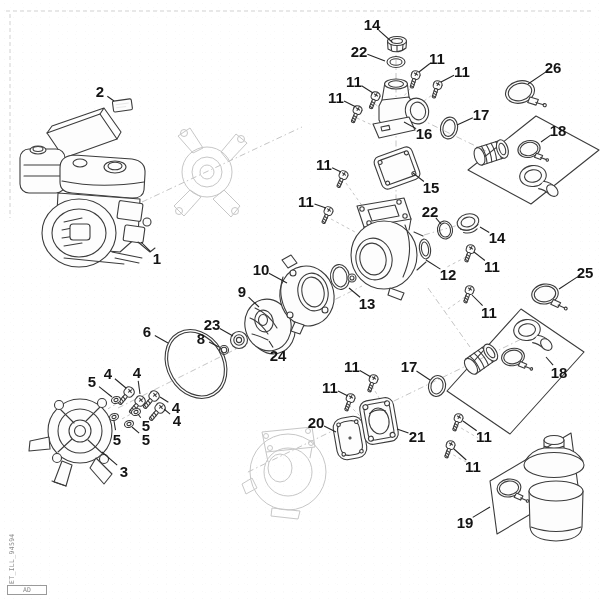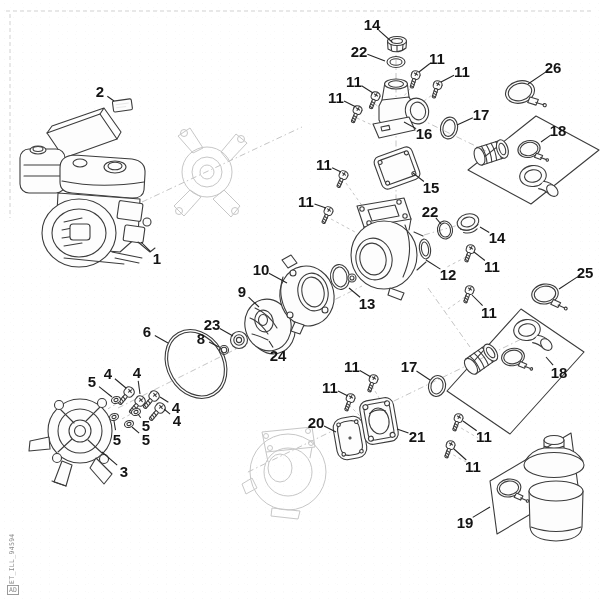--- a/index.html
+++ b/index.html
@@ -19,21 +19,21 @@
   .tie{stroke:#c0c0c0;stroke-width:.9;stroke-dasharray:3 3;fill:none;}
   .border{stroke:#cccccc;stroke-width:.9;stroke-dasharray:4 3;fill:none;}
   .leader{stroke:#252525;stroke-width:1.05;}
   .callout{font:bold 15px "Liberation Sans",sans-serif;fill:#141414;}
   #plate-id{
     position:absolute;left:8px;top:584px;transform:rotate(-90deg);transform-origin:0 0;
     font:6.5px "DejaVu Sans Mono",monospace;color:#8a8a8a;letter-spacing:.3px;white-space:nowrap;
   }
   #rev-box{
     position:absolute;left:7px;top:585px;border:1px solid #9a9a9a;
-    font:6.5px "DejaVu Sans Mono",monospace;color:#8a8a8a;padding:0 1px;line-height:8px;background:#fff;
+    font:6.5px "DejaVu Sans Mono",monospace;color:#8a8a8a;padding:0 15px;line-height:8px;background:#fff;
   }
 </style>
 </head>
 <body>
 
 <div class="stage">
 <svg id="art" width="600" height="600" viewBox="0 0 600 600">
   <defs>
     <pattern id="finpat" width="5" height="5" patternUnits="userSpaceOnUse" patternTransform="rotate(-18)">
       <rect width="5" height="5" fill="#ececec"></rect>

